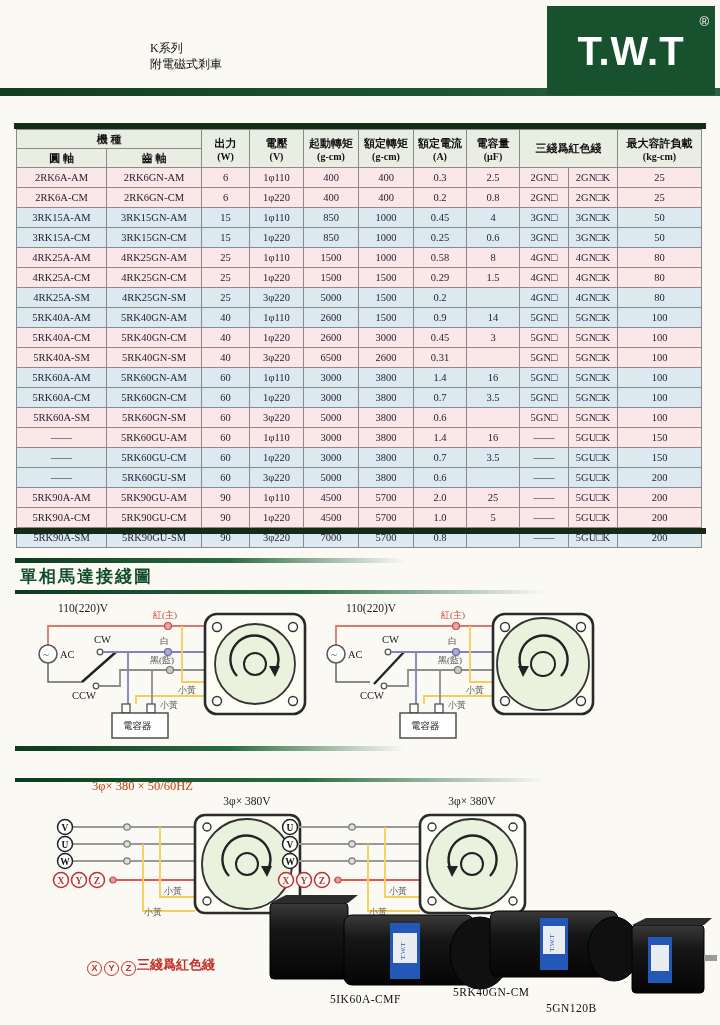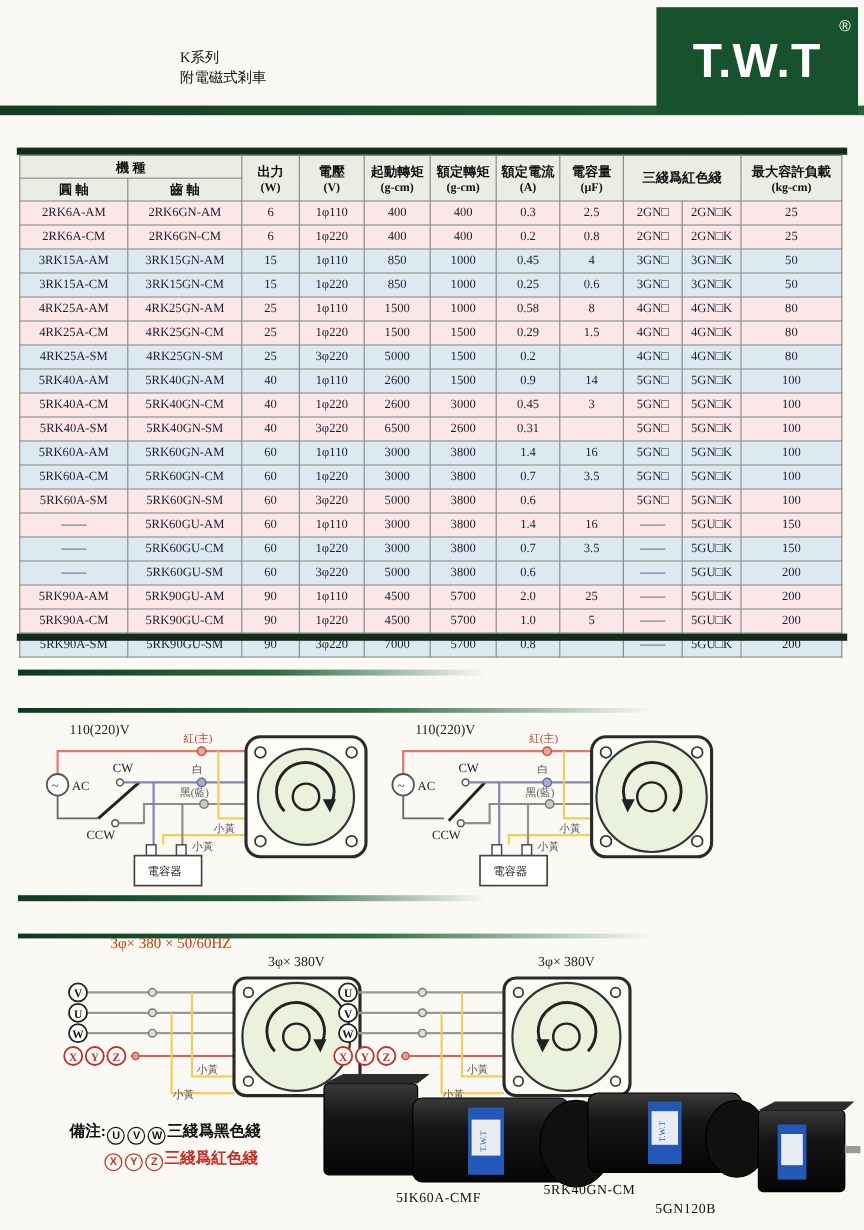--- a/index.html
+++ b/index.html
@@ -367,20 +367,21 @@
           <td></td>
           <td>——</td>
           <td>5GU□K</td>
           <td>200</td>
         </tr>
       </tbody>
   </table>
   <div class="tbar" style="top:528px"></div>
 
   <div class="sec-bar" style="left:15px;top:558px;width:390px"></div>
+  <div class="sec-title" style="left:20px;top:565px">單相馬達接綫圖</div>
   <div class="sec-bar" style="left:15px;top:590px;width:530px;height:4px"></div>
 
   <div class="diag" style="left:20px;top:596px">
     <svg width="300" height="150" viewBox="0 0 300 150">
       <text x="38" y="16" font-size="11.5" fill="#222">110(220)V</text>
       <text x="133" y="22" font-size="9" fill="#cc3b33">紅(主)</text>
       <polyline points="28,49 28,30 185,30" fill="none" stroke="#e2766d" stroke-width="1.8"></polyline>
       <circle cx="148" cy="30" r="3.5" fill="#eaa49c" stroke="#c0504a" stroke-width="1.2"></circle>
       <circle cx="28" cy="58" r="9" fill="#fff" stroke="#555" stroke-width="1.5"></circle>
       <text x="23" y="62" font-size="11" fill="#444">~</text>
@@ -549,23 +550,20 @@
         <circle cx="162" cy="108" r="4" fill="#fff" stroke="#333" stroke-width="1.4"></circle>
         <circle cx="243" cy="108" r="4" fill="#fff" stroke="#333" stroke-width="1.4"></circle>
         <circle cx="202" cy="71" r="45" fill="#eaf2de" stroke="#333" stroke-width="1.8"></circle>
         <circle cx="202" cy="71" r="11" fill="none" stroke="#222" stroke-width="2"></circle>
         <path d="M 220,83 A 24,24 0 1 0 181,77" fill="none" stroke="#222" stroke-width="2.4"></path>
         <polygon points="177,73 188,73 182,84" fill="#222"></polygon>
       </g>
     </svg>
   </div>
 
-  <div class="remark">
-    <span>備注:</span><span class="circ">U</span><span class="circ">V</span><span class="circ">W</span><span>三綫爲黑色綫</span>
-  </div>
   <div class="remark-line2">
     <span class="circ red">X</span><span class="circ red">Y</span><span class="circ red">Z</span><span>三綫爲紅色綫</span>
   </div>
 
   <div class="diag" style="left:262px;top:893px">
     <svg width="455" height="112" viewBox="0 0 455 112">
       <defs>
         <linearGradient id="body" x1="0" y1="0" x2="0" y2="1">
           <stop offset="0" stop-color="#3a3a3a"></stop>
             <stop offset="0.35" stop-color="#161616"></stop>

